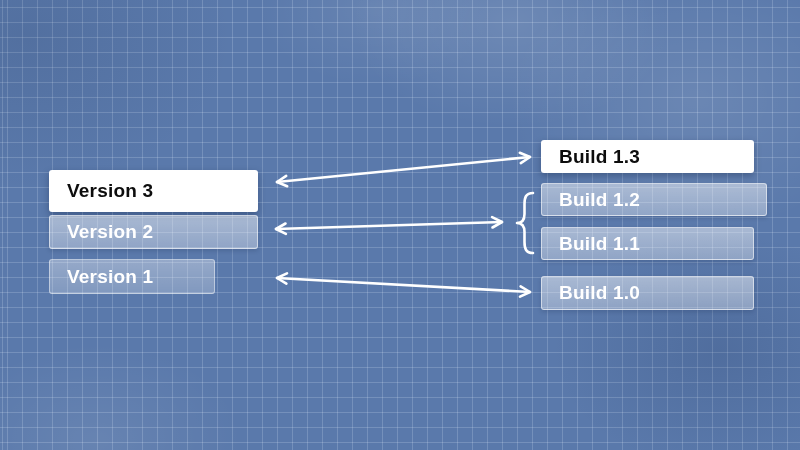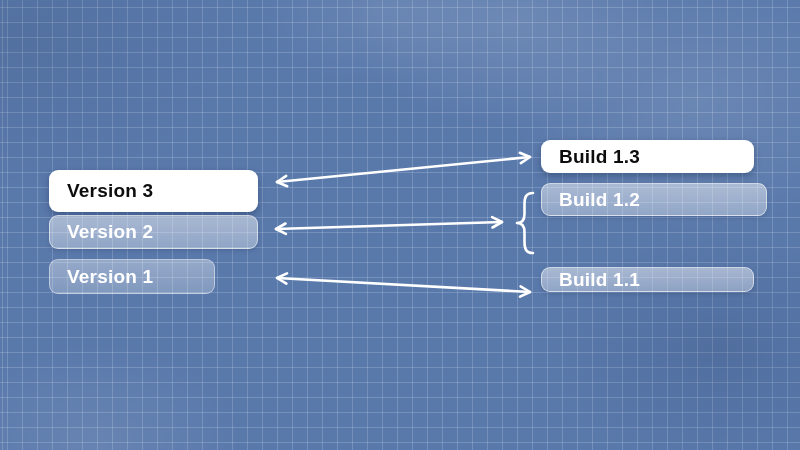--- a/index.html
+++ b/index.html
@@ -23,21 +23,21 @@
       repeating-linear-gradient(to bottom, rgba(225,236,250,0.20) 0px, rgba(225,236,250,0.20) 1px, rgba(0,0,0,0) 1px, rgba(0,0,0,0) 15px);
     background-position: 0 0, 0 0, 0 0, 0 0, 0 0, 0 0, 7px 0, 0 7px;
   }
 
   .box {
     position: absolute;
     box-sizing: border-box;
     display: flex;
     align-items: center;
     padding-left: 17px;
-    border-radius: 9px;
+    border-radius: 3px;
     font-weight: 700;
     font-size: 19px;
     letter-spacing: 0.2px;
     white-space: nowrap;
   }
 
   .box.solid {
     background: #ffffff;
     color: #0d0d0d;
     border: 1px solid rgba(255,255,255,0.95);
@@ -58,21 +58,21 @@
   }
 
   
   #box-v3 { left: 49px;  top: 170px; width: 209px; height: 42px; }
   #box-v2 { left: 49px;  top: 215px; width: 209px; height: 34px; }
   #box-v1 { left: 49px;  top: 259px; width: 166px; height: 35px; }
 
   
   #box-b13 { left: 541px; top: 140px; width: 213px; height: 33px; }
   #box-b12 { left: 541px; top: 183px; width: 226px; height: 33px; }
-  #box-b11 { left: 541px; top: 227px; width: 213px; height: 25px; margin-top: 40px; }
+  #box-b11 { left: 541px; top: 227px; width: 213px; height: 33px; }
   #box-b10 { left: 541px; top: 276px; width: 213px; height: 34px; }
 
   svg.overlay {
     position: absolute;
     left: 0; top: 0;
     pointer-events: none;
   }
 </style>
 </head>
 <body>
@@ -119,14 +119,17 @@
 
   <div class="box solid" id="box-b13">
     <span>Build 1.3</span>
   </div>
   <div class="box glass" id="box-b12">
     <span>Build 1.2</span>
   </div>
   <div class="box glass" id="box-b11">
     <span>Build 1.1</span>
   </div>
+  <div class="box glass" id="box-b10">
+    <span>Build 1.0</span>
+  </div>
 
 </div>
 
 </body></html>

